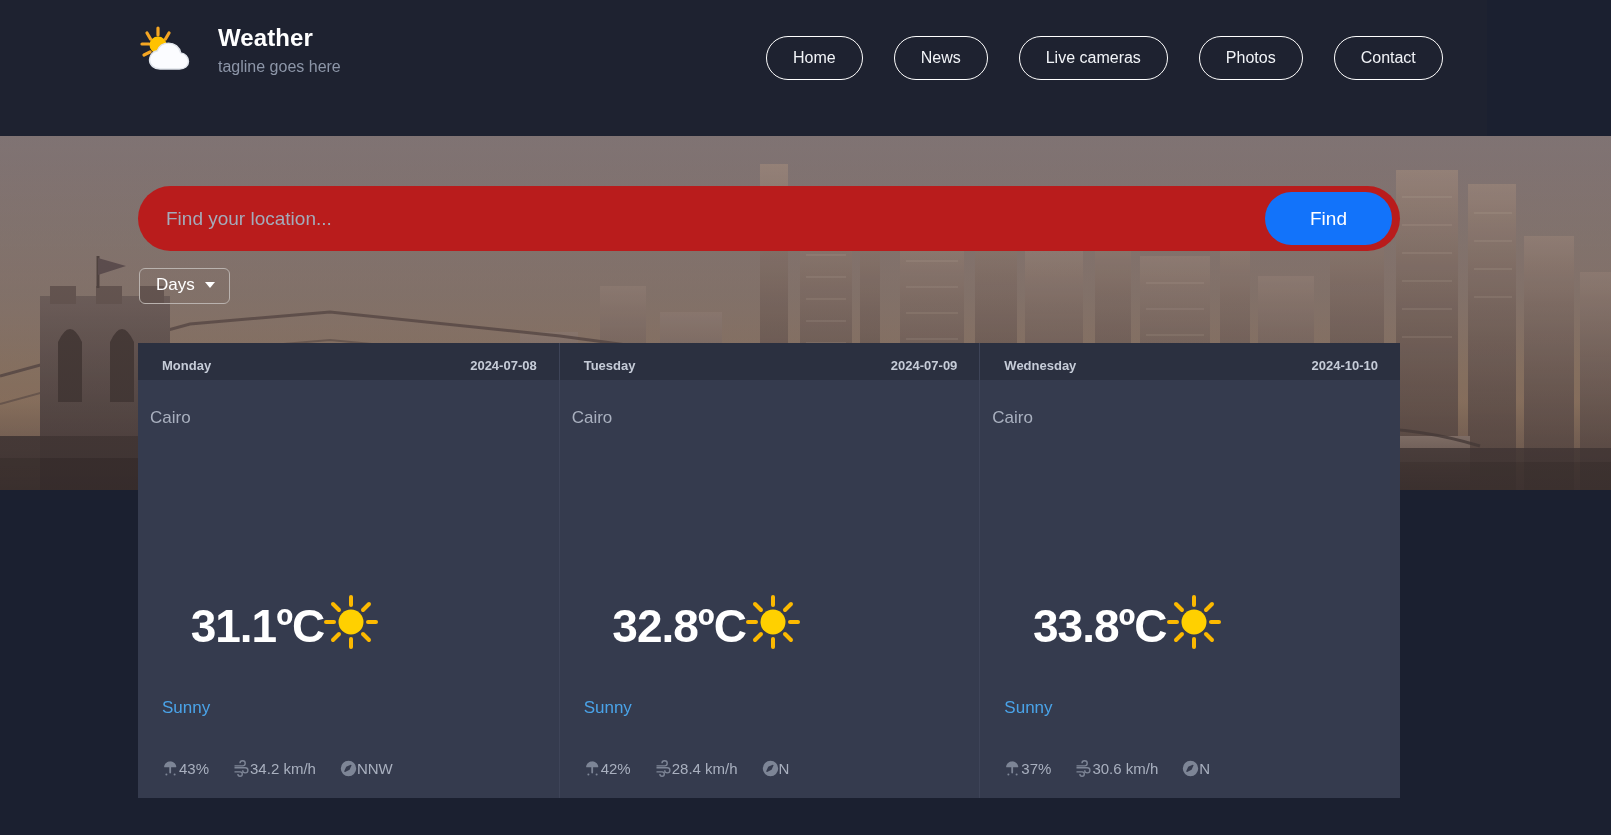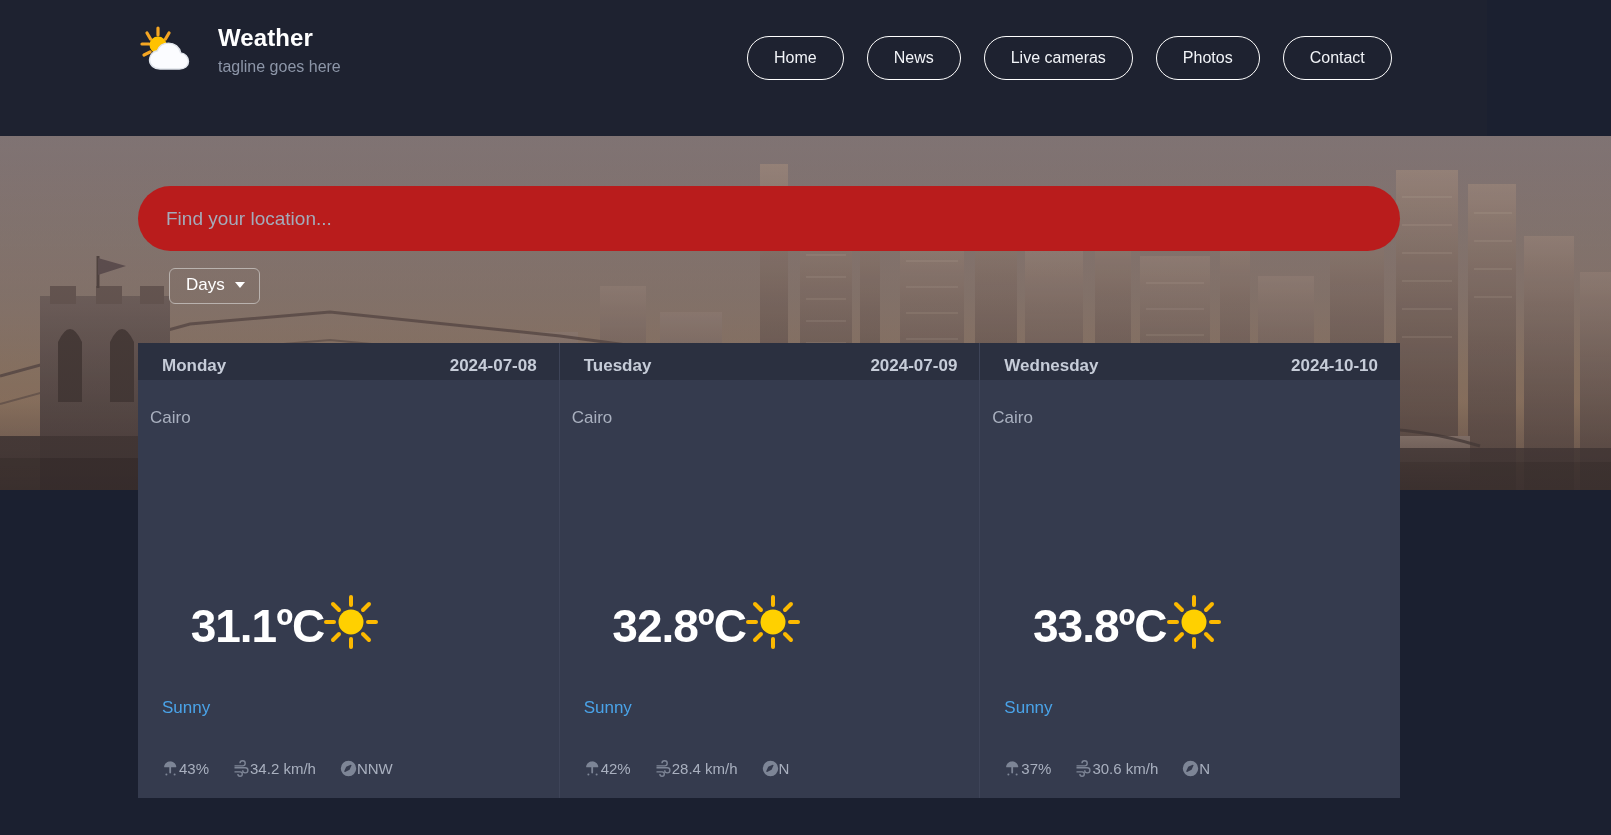--- a/index.html
+++ b/index.html
@@ -27,22 +27,22 @@
   .brand-text{display:flex;flex-direction:column;justify-content:center;}
   .brand-title{
     font-size:24px;font-weight:bold;color:#ffffff;line-height:1.25;
     letter-spacing:.1px;
   }
   .brand-tagline{
     font-size:16px;color:#8d96a8;line-height:1.3;margin-top:4px;
   }
 
   .nav-links{
-    position:absolute;right:auto;left:747px;top:36px;
-    display:flex;align-items:center;gap:0;
+    position:absolute;right:auto;left:766px;top:36px;
+    display:flex;align-items:center;gap:8px;
   }
   .nav-pill{
     border:1px solid #ffffff;
     border-radius:40px;
     color:#f2f4f8;
     font-size:16px;
     line-height:1;
     padding:13px 26px;
     background:transparent;
     white-space:nowrap;
@@ -96,21 +96,20 @@
     z-index:6;
     border:1px solid #b9b2ae;
     border-radius:6px;
     background:transparent;
     color:#ffffff;
     font-family:"Liberation Sans", sans-serif;
     font-size:17px;
     padding:6px 14px 8px 16px;
     display:flex;align-items:center;gap:10px;
     cursor:pointer;
-    margin-left:30px;
   }
   .caret{
     width:0;height:0;
     border-left:5px solid transparent;
     border-right:5px solid transparent;
     border-top:6px solid #ffffff;
     display:inline-block;
   }
 
   
@@ -125,21 +124,21 @@
     background:#353b4e;
     position:relative;
   }
   .day-card + .day-card{border-left:1px solid #3e4458;}
 
   .card-head{
     height:37px;
     background:#2b3040;
     display:flex;align-items:center;justify-content:space-between;
     padding:8px 22px 0 24px;
-    font-size:17px;font-weight:bold;color:#c6ccd8;text-align:center;
+    font-size:13px;font-weight:bold;color:#c6ccd8;text-align:center;
   }
   .card-body{
     flex:1;
     padding:28px 24px 0 12px;
     display:flex;
     position:relative;
   }
   .city{
     font-size:17px;color:#a9b0bf;font-weight:normal;
   }
@@ -300,20 +299,21 @@
       <rect x="1240" y="326" width="371" height="28" fill="#3a3230"></rect>
     </g>
 
     <rect x="0" y="0" width="1611" height="354" fill="#d8a06a" opacity=".10"></rect>
   </svg>
   <div class="hero-tint"></div>
 </div>
 
 <div class="searchbar">
   <input class="search-input" type="text" placeholder="Find your location..." style="">
+  <button class="find-btn">Find</button>
 </div>
 
 <button class="days-btn">
   <span>Days</span>
   <span class="caret"></span>
 </button>
 
 <div class="forecast">
 
   <div class="day-card">

